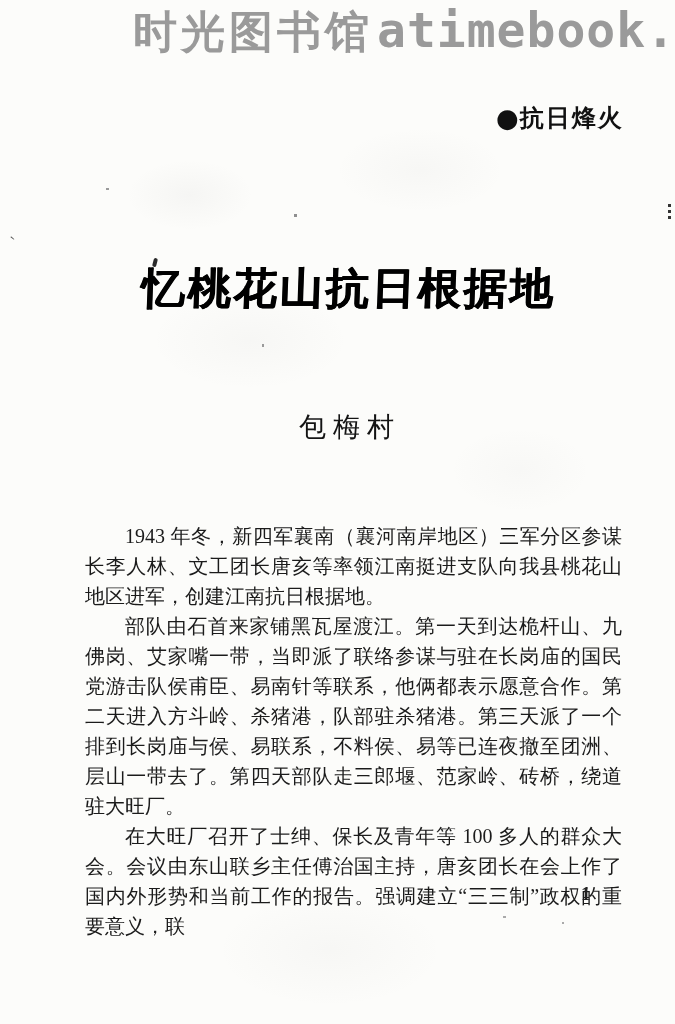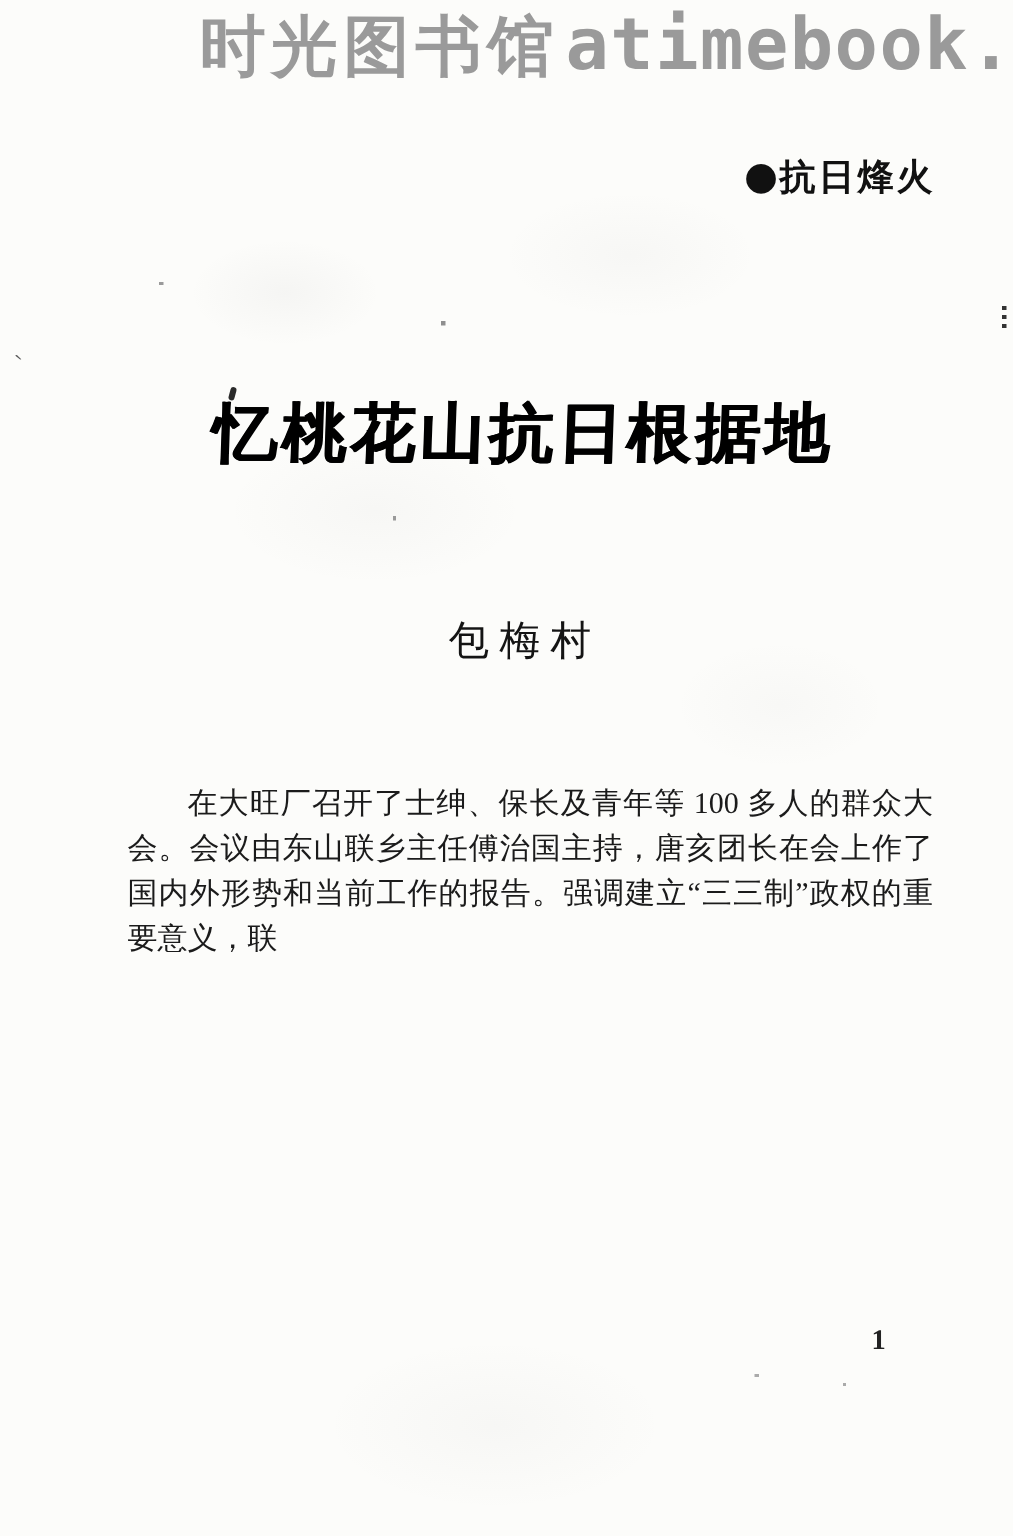--- a/index.html
+++ b/index.html
@@ -146,20 +146,22 @@
 <div class="badge">
   <span class="bullet">●</span>
   <span class="label">抗日烽火</span>
 </div>
 
 <h1 class="article-title">忆桃花山抗日根据地</h1>
 
 <div class="article-author">包梅村</div>
 
 <div class="body-text">
+  <p>1943 年冬，新四军襄南（襄河南岸地区）三军分区参谋长李人林、文工团长唐亥等率领江南挺进支队向我县桃花山地区进军，创建江南抗日根据地。</p>
+  <p>部队由石首来家铺黑瓦屋渡江。第一天到达桅杆山、九佛岗、艾家嘴一带，当即派了联络参谋与驻在长岗庙的国民党游击队侯甫臣、易南针等联系，他俩都表示愿意合作。第二天进入方斗岭、杀猪港，队部驻杀猪港。第三天派了一个排到长岗庙与侯、易联系，不料侯、易等已连夜撤至团洲、层山一带去了。第四天部队走三郎堰、范家岭、砖桥，绕道驻大旺厂。</p>
   <p>在大旺厂召开了士绅、保长及青年等 100 多人的群众大会。会议由东山联乡主任傅治国主持，唐亥团长在会上作了国内外形势和当前工作的报告。强调建立“三三制”政权的重要意义，联</p>
 </div>
 
 <div class="page-number">1</div>
 
 <div class="artifact tick-right"></div>
 <div class="artifact mark-left">‵</div>
 <div class="artifact blob"></div>
 <div class="artifact speck1"></div>
 <div class="artifact speck2"></div>

